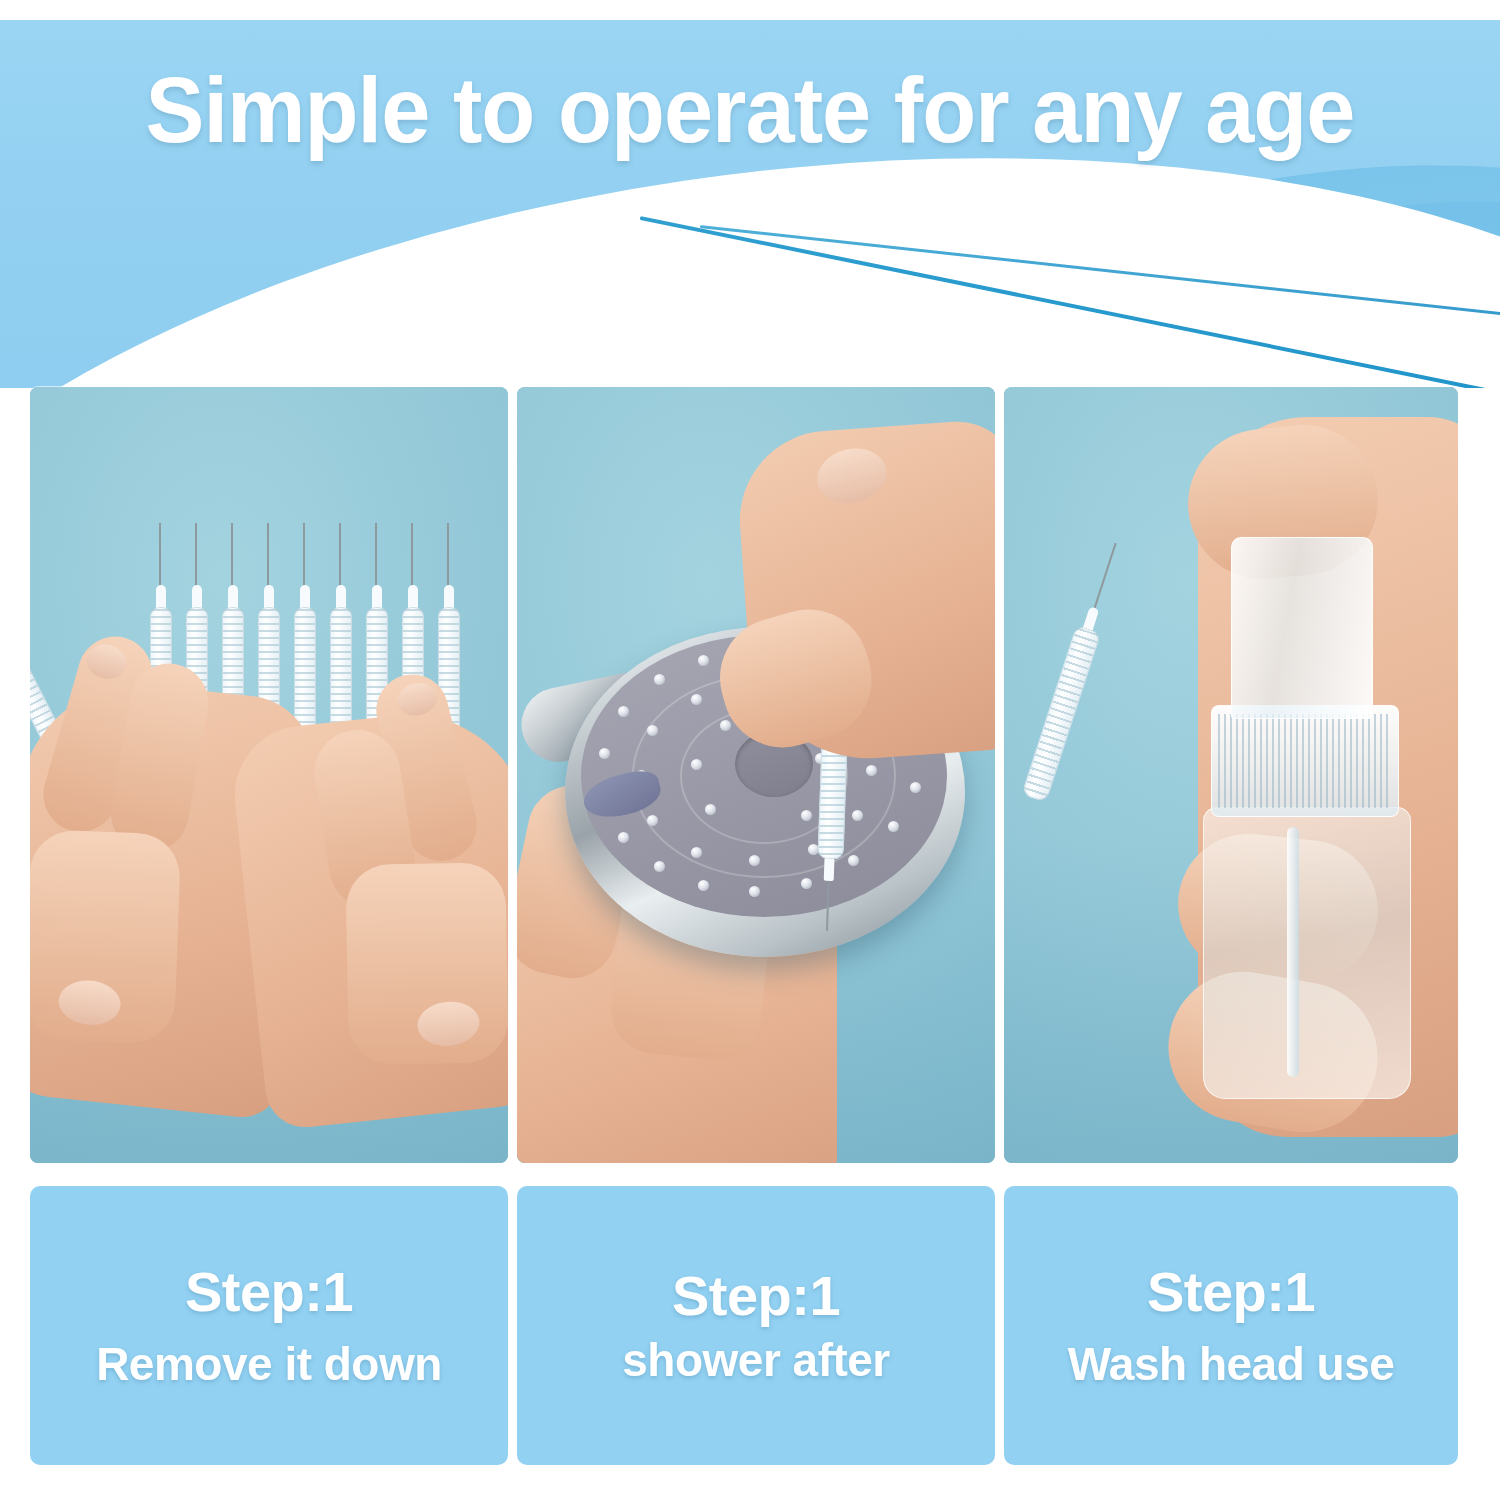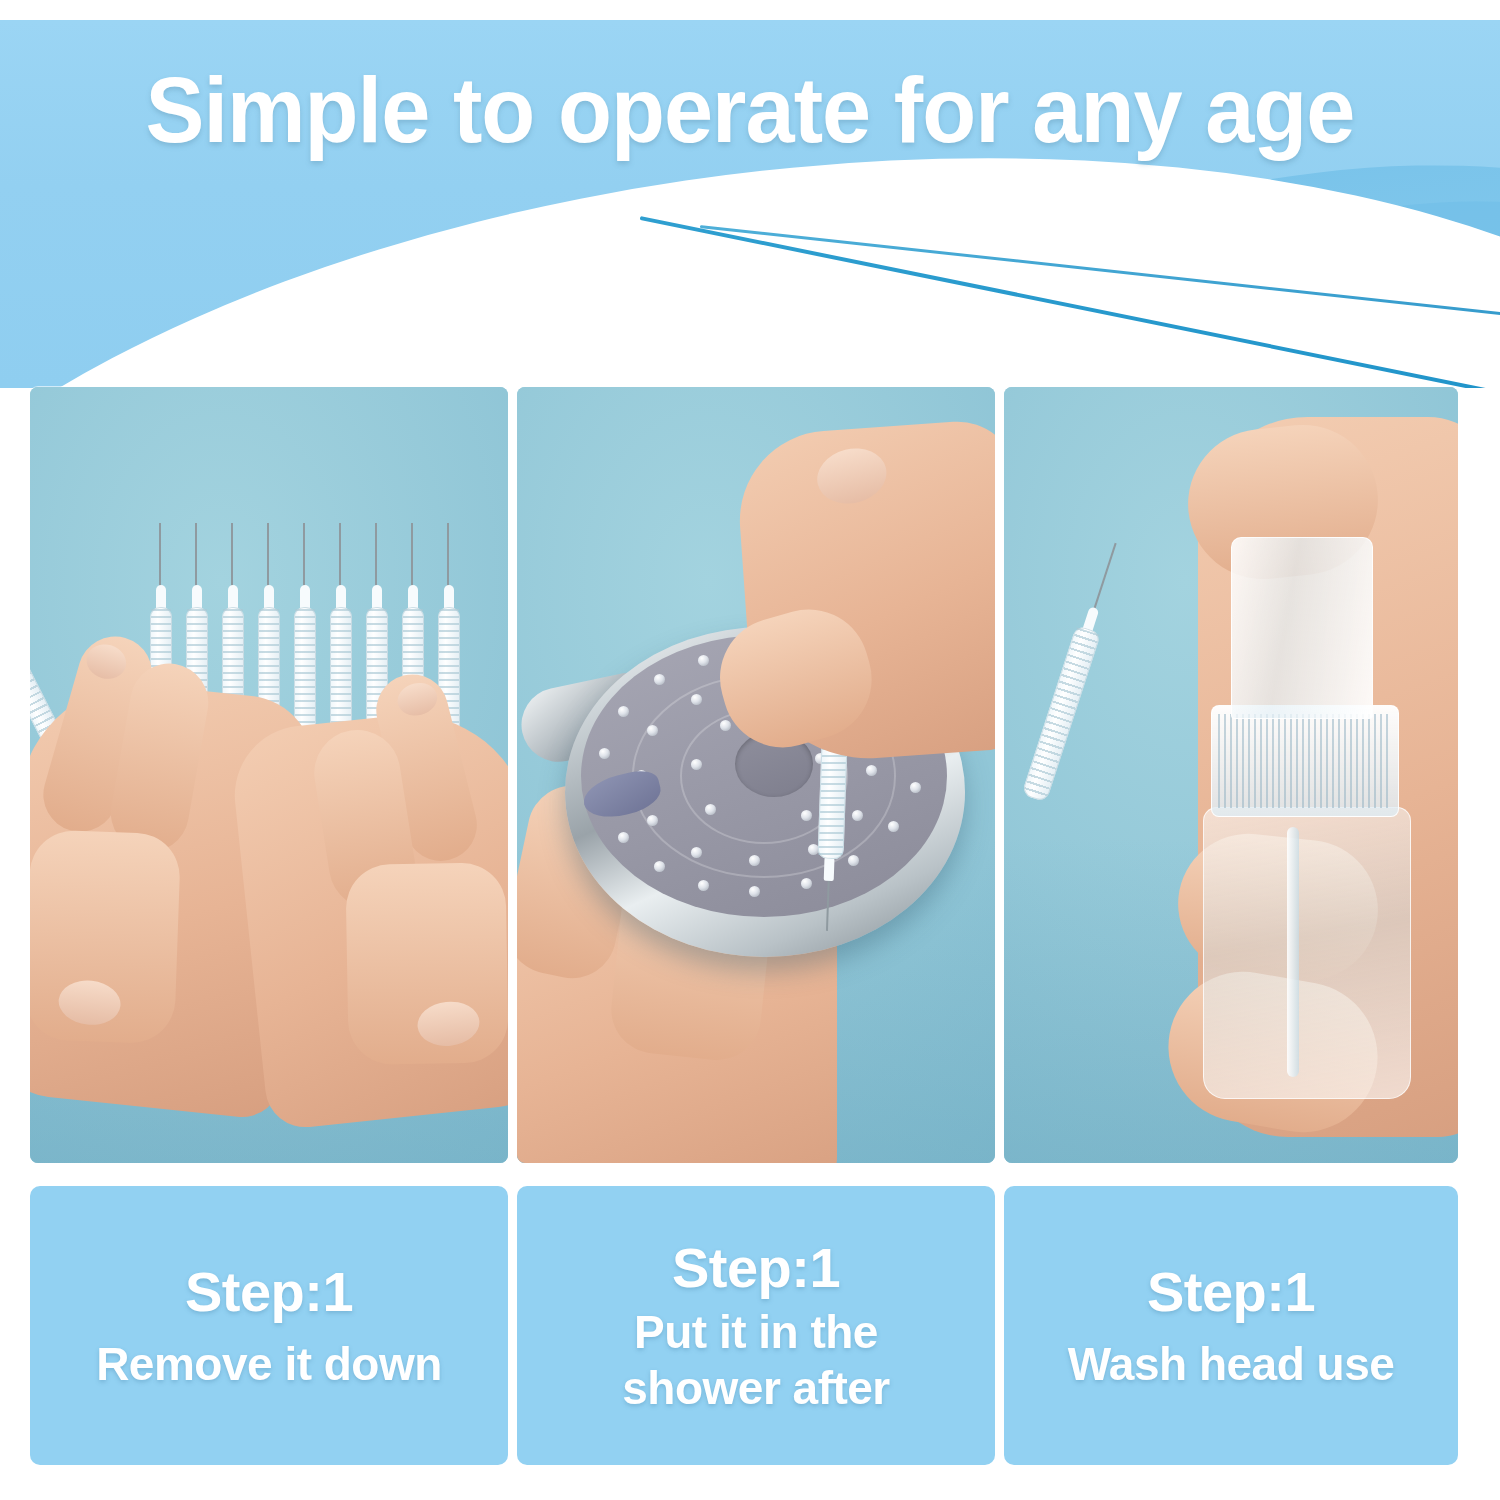--- a/index.html
+++ b/index.html
@@ -350,21 +350,20 @@
     </div>
   </div>
 
   <div class="caption" id="caption-1">
     <div class="cap-step">Step:1</div>
     <div class="cap-text">Remove it down</div>
   </div>
 
   <div class="caption" id="caption-2">
     <div class="cap-step">Step:1</div>
-    <div class="cap-text">Put it in the</div>
     <div class="cap-text">shower after</div>
   </div>
 
   <div class="caption" id="caption-3">
     <div class="cap-step">Step:1</div>
     <div class="cap-text">Wash head use</div>
   </div>
 
 </div>
 

